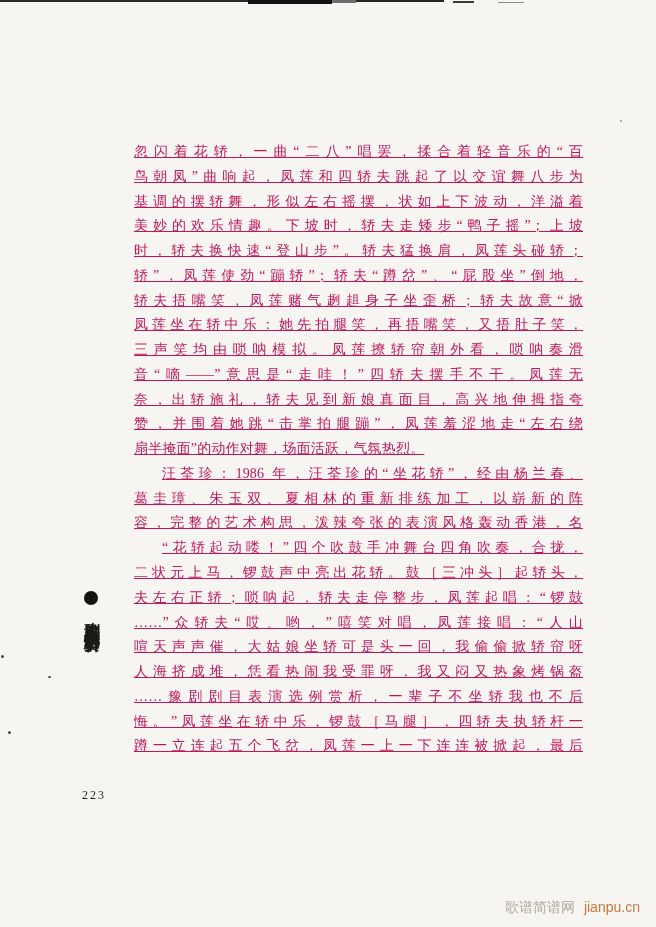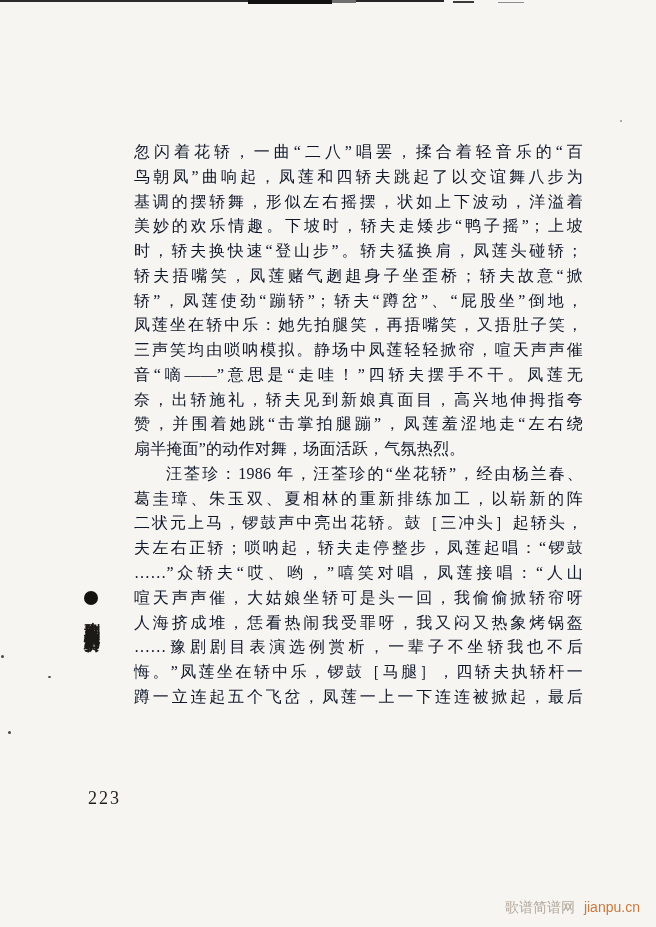--- a/index.html
+++ b/index.html
@@ -32,33 +32,34 @@
     position:absolute;left:84px;top:591px;
     width:14px;height:14px;border-radius:50%;background:#15130f;
   }
   .vtitle{
     position:absolute;left:82px;top:609px;height:180px;
     writing-mode:vertical-rl;text-orientation:upright;
     font-size:16px;line-height:20px;letter-spacing:1.6px;
     font-weight:bold;color:#1c1a16;white-space:nowrap;
   }
   .pagenum{
-    position:absolute;left:88px;top:788px;
-    font-size:18px;letter-spacing:2px;color:#221f1a;
+    position:absolute;left:82px;top:788px;
+    font-size:12px;letter-spacing:2px;color:#221f1a;
   }
 
   
   .text-block{
     position:absolute;left:134px;top:140px;width:449px;
   }
   .line{
-    font-size:16px;line-height:24.77px;height:24.77px;
+    font-size:14px;line-height:24.77px;height:24.77px;
     text-align:justify;white-space:nowrap;
     letter-spacing:0.2px;
-    color:#0f172a;
+    color:#be185d;
+    text-decoration:underline;
   }
   .line.fill{text-align-last:justify;white-space:normal;}
   .line.indent{text-indent:2em;}
 
   
   .watermark{
     position:absolute;left:505px;top:899px;
     font-size:14px;white-space:nowrap;
     font-family:"Liberation Sans","DejaVu Sans",sans-serif;
   }
@@ -85,30 +86,32 @@
   <div class="bullet"></div>
   <div class="vtitle">豫剧剧目表演选例赏析</div>
   <div class="pagenum">223</div>
 
   <div class="text-block">
       <div class="line fill">忽闪着花轿，一曲“二八”唱罢，揉合着轻音乐的“百</div>
       <div class="line fill">鸟朝凤”曲响起，凤莲和四轿夫跳起了以交谊舞八步为</div>
       <div class="line fill">基调的摆轿舞，形似左右摇摆，状如上下波动，洋溢着</div>
       <div class="line fill">美妙的欢乐情趣。下坡时，轿夫走矮步“鸭子摇”；上坡</div>
       <div class="line fill">时，轿夫换快速“登山步”。轿夫猛换肩，凤莲头碰轿；</div>
+      <div class="line fill">轿”，凤莲使劲“蹦轿”；轿夫“蹲岔”、“屁股坐”倒地，</div>
       <div class="line fill">轿夫捂嘴笑，凤莲赌气趔趄身子坐歪桥；轿夫故意“掀</div>
-      <div class="line fill">轿”，凤莲使劲“蹦轿”；轿夫“蹲岔”、“屁股坐”倒地，</div>
       <div class="line fill">凤莲坐在轿中乐：她先拍腿笑，再捂嘴笑，又捂肚子笑，</div>
-      <div class="line fill">三声笑均由唢呐模拟。静场中凤莲轻轻掀帘，喧天声声催</div>
+      <div class="line fill">三声笑均由唢呐模拟。凤莲撩轿帘朝外看，唢呐奏滑</div>
       <div class="line fill">音“嘀——”意思是“走哇！”四轿夫摆手不干。凤莲无</div>
       <div class="line fill">奈，出轿施礼，轿夫见到新娘真面目，高兴地伸拇指夸</div>
       <div class="line fill">赞，并围着她跳“击掌拍腿蹦”，凤莲羞涩地走“左右绕</div>
       <div class="line">扇半掩面”的动作对舞，场面活跃，气氛热烈。</div>
       <div class="line fill indent">汪荃珍：1986 年，汪荃珍的“坐花轿”，经由杨兰春、</div>
       <div class="line fill">葛圭璋、朱玉双、夏相林的重新排练加工，以崭新的阵</div>
+      <div class="line fill">容，完整的艺术构思，泼辣夸张的表演风格轰动香港，名</div>
+      <div class="line fill indent">“花轿起动喽！”四个吹鼓手冲舞台四角吹奏，合拢，</div>
       <div class="line fill">二状元上马，锣鼓声中亮出花轿。鼓［三冲头］起轿头，</div>
       <div class="line fill">夫左右正轿；唢呐起，轿夫走停整步，凤莲起唱：“锣鼓</div>
       <div class="line fill">……”众轿夫“哎、哟，”嘻笑对唱，凤莲接唱：“人山</div>
       <div class="line fill">喧天声声催，大姑娘坐轿可是头一回，我偷偷掀轿帘呀</div>
       <div class="line fill">人海挤成堆，恁看热闹我受罪呀，我又闷又热象烤锅盔</div>
       <div class="line fill">……豫剧剧目表演选例赏析，一辈子不坐轿我也不后</div>
       <div class="line fill">悔。”凤莲坐在轿中乐，锣鼓［马腿］，四轿夫执轿杆一</div>
       <div class="line fill">蹲一立连起五个飞岔，凤莲一上一下连连被掀起，最后</div>
     </div>
 

